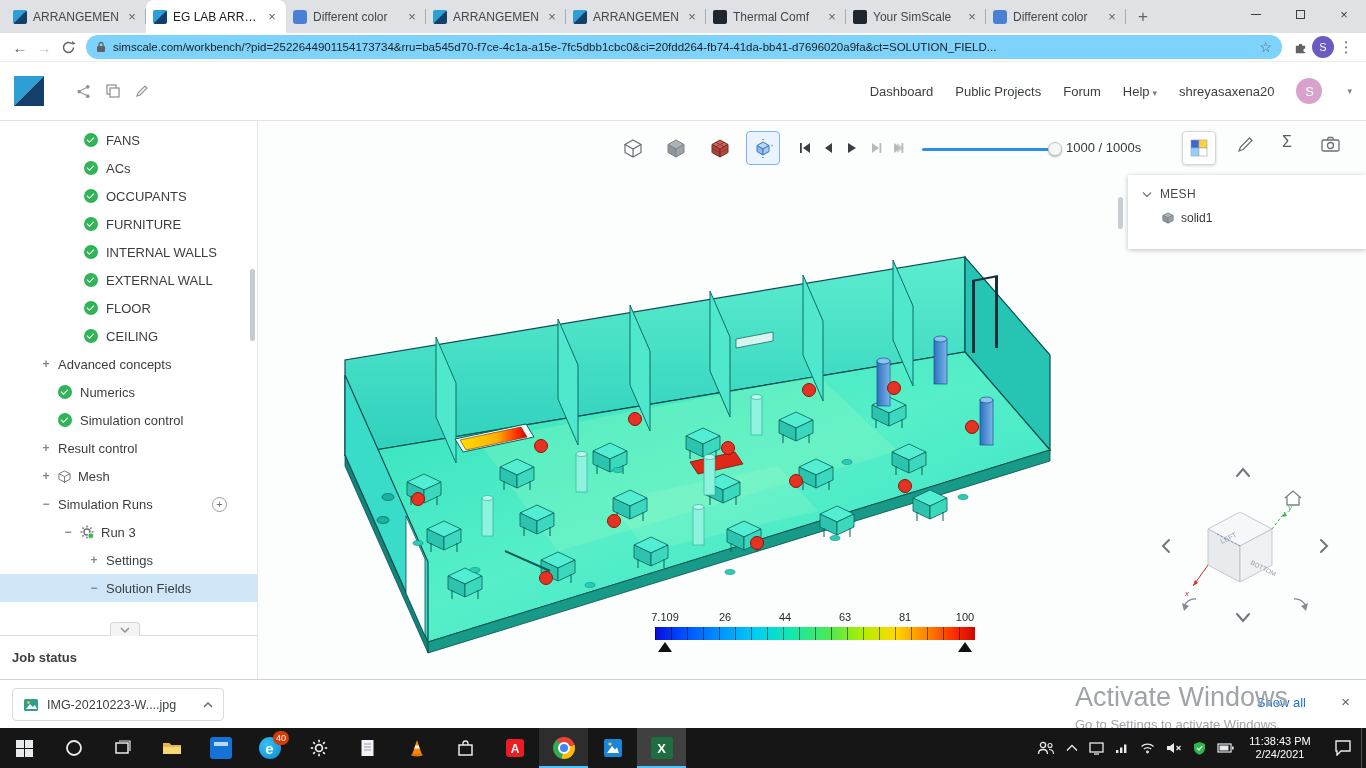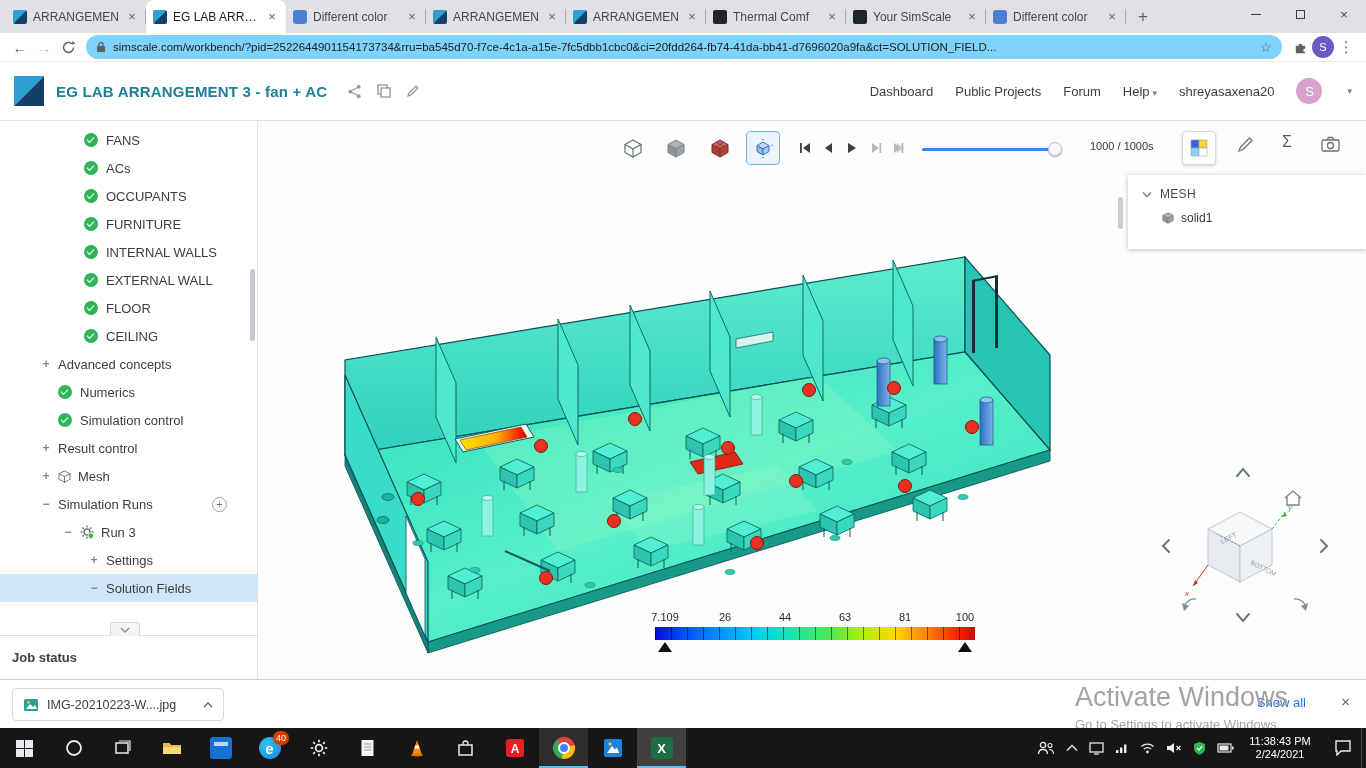--- a/index.html
+++ b/index.html
@@ -59,21 +59,21 @@
 #viewport{position:absolute;top:121px;left:258px;right:0;bottom:89px;background:#fcfdfd;overflow:hidden;}
 #scene{position:absolute;top:0;left:0;z-index:1;}
 #vp-toolbar{position:absolute;top:0;left:0;right:0;height:54px;z-index:5;}
 .vbtn{position:absolute;top:10px;width:34px;height:34px;display:flex;align-items:center;justify-content:center;}
 .vbtn.selected{background:#eaf3ff;border:1px solid #7ab4f5;border-radius:4px;}
 .vbtn.card{background:#fff;border:1px solid #d5d8db;border-radius:4px;box-shadow:0 1px 3px rgba(0,0,0,.15);}
 .pbtn{position:absolute;top:20px;width:20px;height:14px;display:flex;align-items:center;justify-content:center;}
 #vp-slider{position:absolute;left:664px;top:21px;width:140px;height:14px;}
 #vp-slider .track{position:absolute;top:6px;left:0;right:4px;height:3px;background:#2b8fe8;border-radius:2px;}
 #vp-slider .handle{position:absolute;right:0;top:0;width:14px;height:14px;border-radius:50%;background:#f5f6f7;border:1px solid #c3c7cb;box-shadow:0 1px 2px rgba(0,0,0,.3);}
-#vp-time{position:absolute;left:832px;top:19px;font-size:11px;color:#34383c;white-space:nowrap;}
+#vp-time{position:absolute;left:808px;top:19px;font-size:13px;color:#34383c;white-space:nowrap;}
 .sigma{font-size:16px;color:#565b60;}
 #mesh-panel{position:absolute;left:870px;top:54px;width:238px;height:74px;background:#fff;box-shadow:0 1px 5px rgba(0,0,0,.25);z-index:6;font-size:12px;color:#43484c;}
 .mp-head{display:flex;align-items:center;gap:8px;padding:12px 0 0 14px;font-weight:400;letter-spacing:.3px;}
 .mp-item{display:flex;align-items:center;gap:7px;padding:10px 0 0 34px;color:#33373a;}
 #panel-scroll{position:absolute;left:860px;top:76px;width:5px;height:32px;background:#c9ccd0;border-radius:3px;z-index:6;}
 
 
 #legend{position:absolute;left:397px;top:450px;width:320px;height:90px;z-index:4;}
 #legend .ltitle{position:absolute;top:0;width:100%;text-align:center;font-size:13.5px;font-weight:700;color:#1b1d1f;white-space:nowrap;}
 #legend .tick{position:absolute;top:40px;transform:translateX(-50%);font-size:11px;color:#26282a;}
@@ -196,21 +196,20 @@
   </span>
   <span id="nav-avatar">S</span>
   <span class="navicon">⋮</span>
 </div>
 
 <div id="appbar">
   <svg id="app-logo" viewBox="0 0 30 30">
       <polygon points="0,0 30,0 0,30" fill="#2e9fd4"></polygon>
       <polygon points="30,0 30,30 0,30" fill="#13406b"></polygon>
     </svg>
-  <span id="app-title">EG LAB ARRANGEMENT 3 - fan + AC</span>
   <span id="doc-icons">
     <svg width="15" height="15" viewBox="0 0 16 16">
         <circle cx="12.5" cy="3" r="2" fill="#909498"></circle>
         <circle cx="3.5" cy="8" r="2" fill="#909498"></circle>
         <circle cx="12.5" cy="13" r="2" fill="#909498"></circle>
         <path d="M5 7l6-3M5 9l6 3" stroke="#909498" stroke-width="1.2"></path>
       </svg>
     <svg width="14" height="14" viewBox="0 0 14 14">
         <rect x="1" y="1" width="9" height="9" fill="none" stroke="#909498" stroke-width="1.3"></rect>
         <rect x="4" y="4" width="9" height="9" fill="#fff" stroke="#909498" stroke-width="1.3"></rect>

